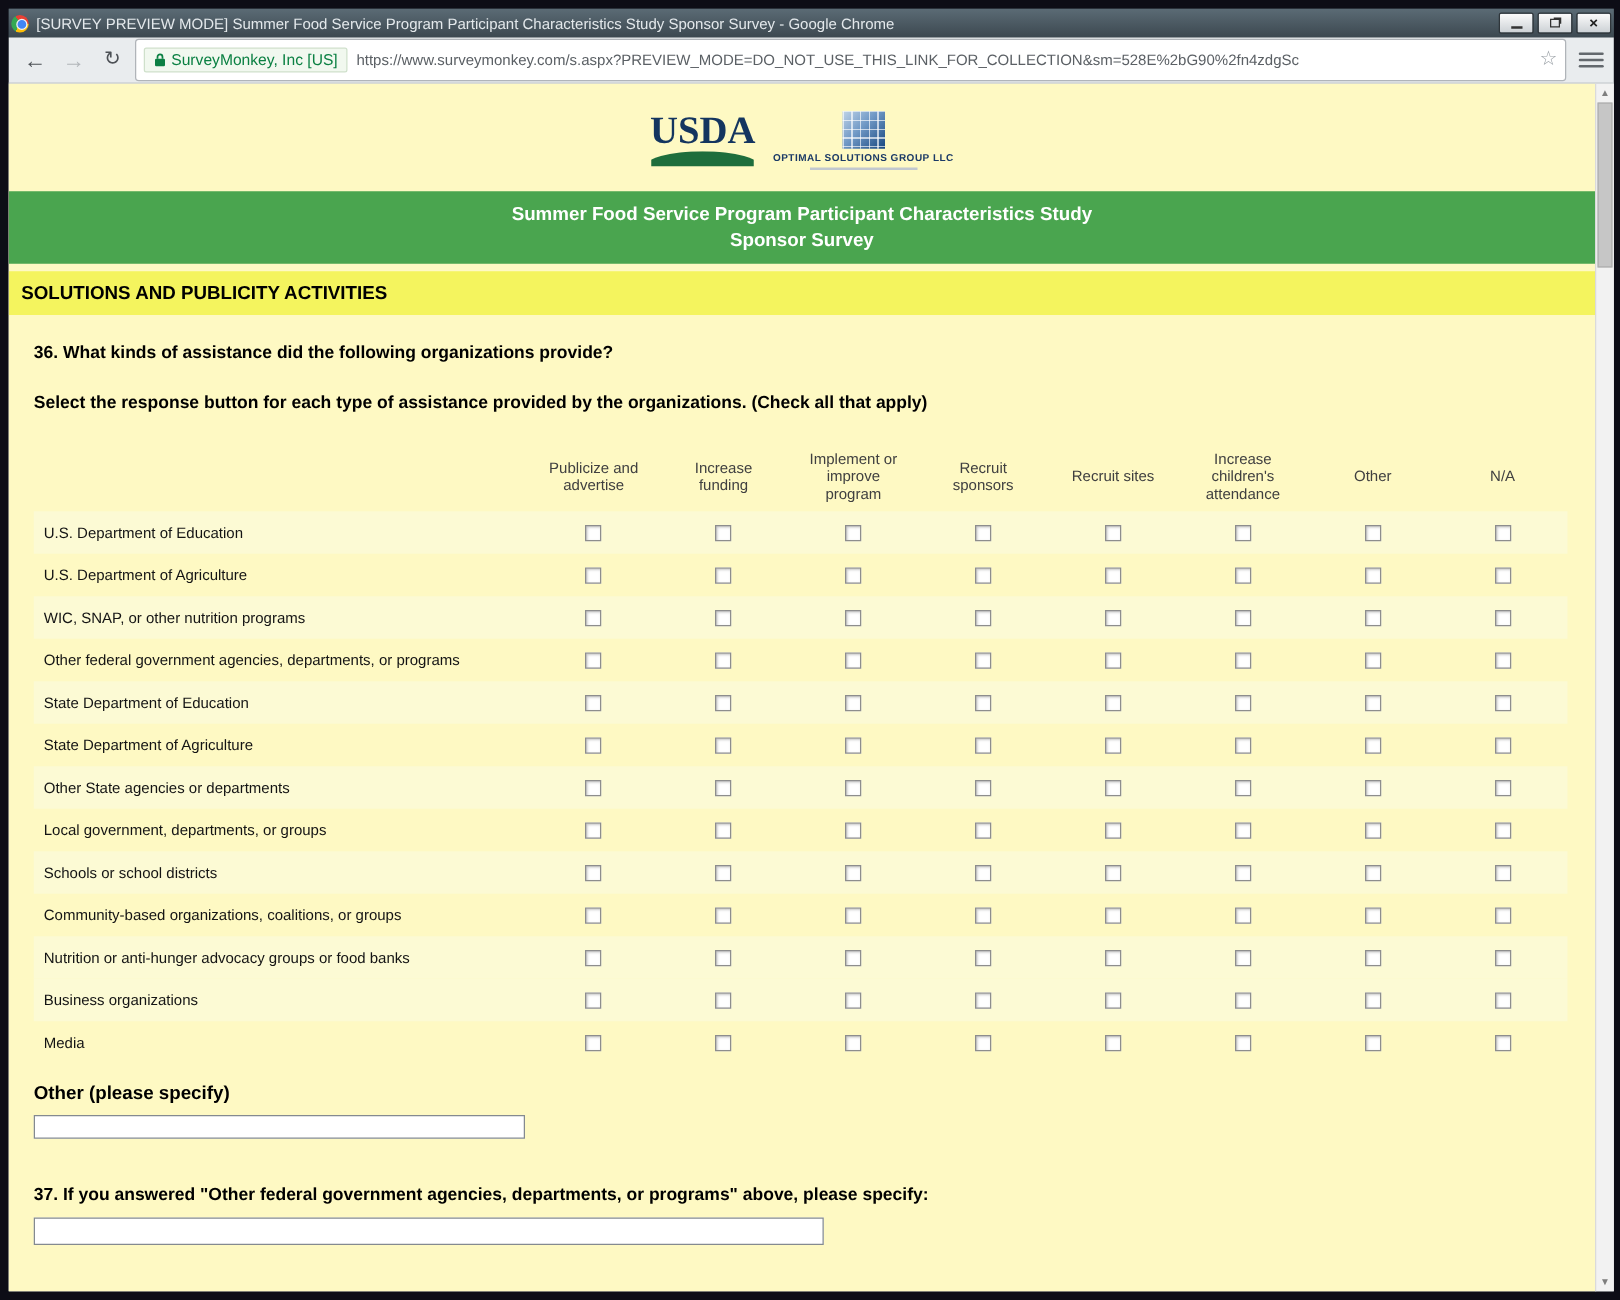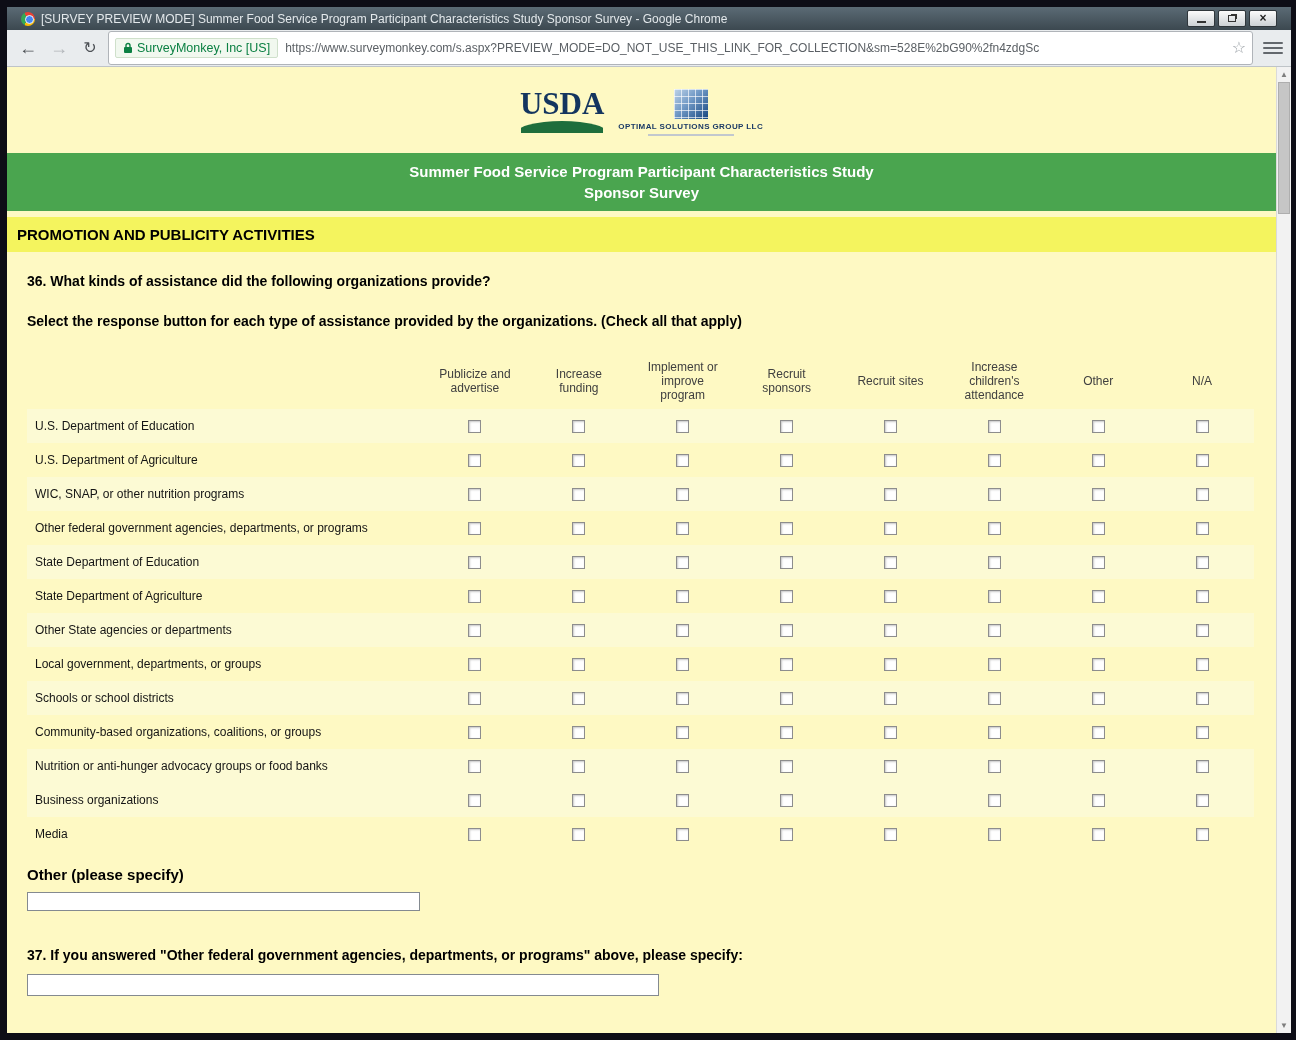--- a/index.html
+++ b/index.html
@@ -12,21 +12,21 @@
   .screen { position:relative; width:1296px; height:1040px; background:#0d0d16; }
   .window {
     position:absolute; left:7px; top:7px; width:1284px; height:1026px;
     display:flex; flex-direction:column; background:#3f4b53;
   }
 
   
   .titlebar {
     height:23px; flex:0 0 23px;
     background:linear-gradient(#5b6b75,#3c4850);
-    display:flex; align-items:center; padding:0 14px; gap:6px;
+    display:flex; align-items:center; padding:0 2px; gap:6px;
     color:#e3e8eb; font-size:12px;
   }
   .chrome-logo{
     width:14px;height:14px;border-radius:50%;flex:0 0 14px;position:relative;
     background:conic-gradient(from -30deg,#e84134 0 120deg,#fbbc05 120deg 240deg,#34a853 240deg 360deg);
   }
   .chrome-logo::after{
     content:"";position:absolute;left:3.5px;top:3.5px;width:7px;height:7px;border-radius:50%;
     background:#4285f4;border:1px solid #f4f4f4;
   }
@@ -182,21 +182,21 @@
             <span class="osg-text">OPTIMAL SOLUTIONS GROUP LLC</span>
             <span class="osg-tag"></span>
           </div>
         </div>
 
         <div class="banner">
           <div>Summer Food Service Program Participant Characteristics Study</div>
           <div>Sponsor Survey</div>
         </div>
 
-        <div class="section">PROMOTION AND PUBLICITY ACTIVITIES</div>
+        <div class="section">SOLUTIONS AND PUBLICITY ACTIVITIES</div>
 
         <div class="qtitle">36. What kinds of assistance did the following organizations provide?</div>
         <div class="qtitle instruction">Select the response button for each type of assistance provided by the organizations. (Check all that apply)</div>
 
         <div class="matrix">
           <div class="mhead">
             <div class="head-spacer"></div>
 
           <div class="head-cell">Publicize and advertise</div>
               <div class="head-cell">Increase funding</div>

